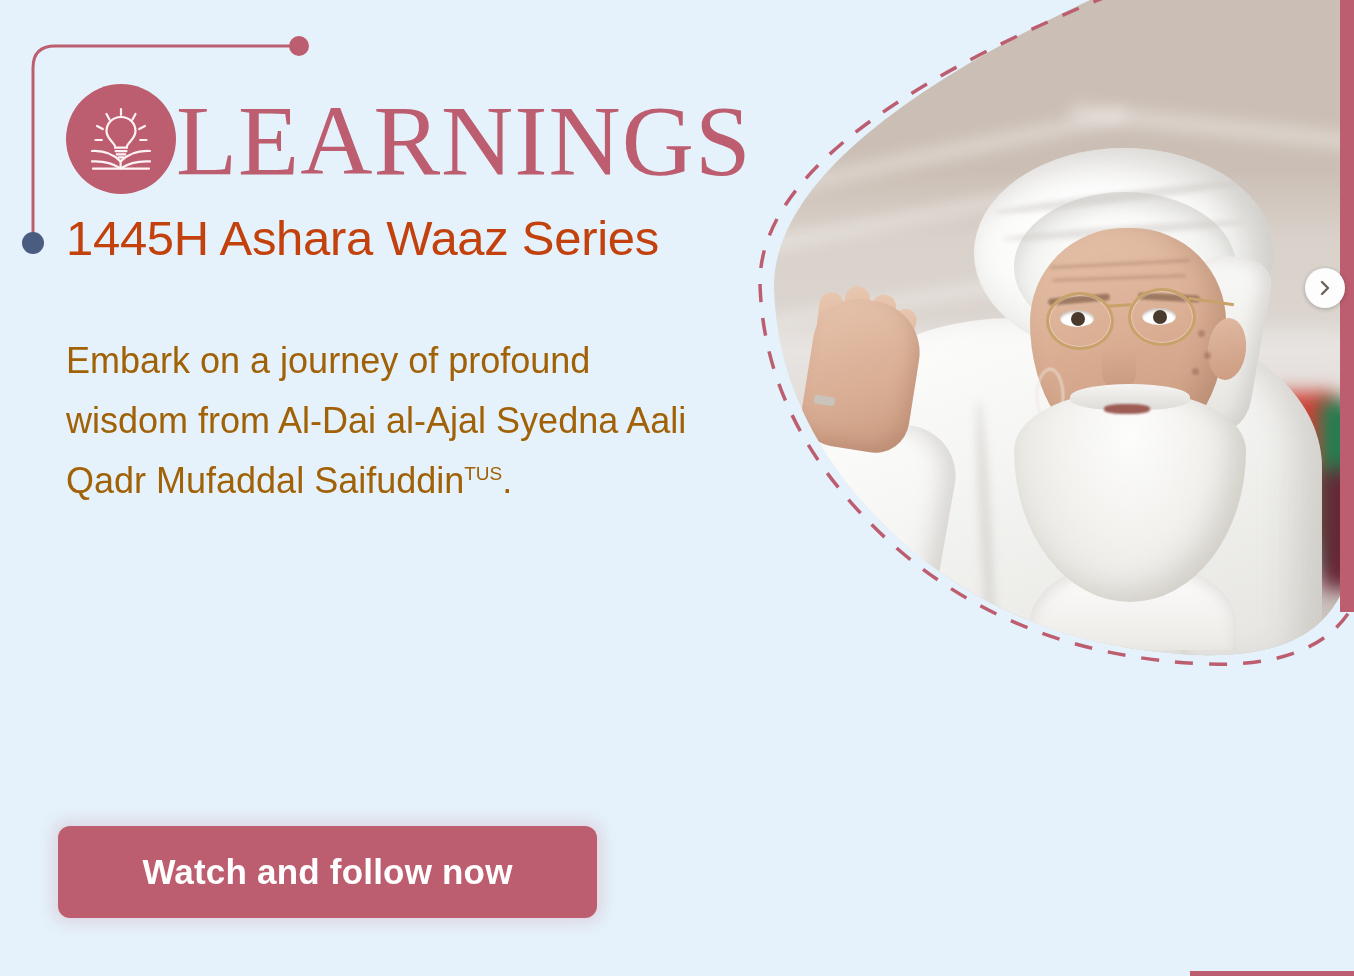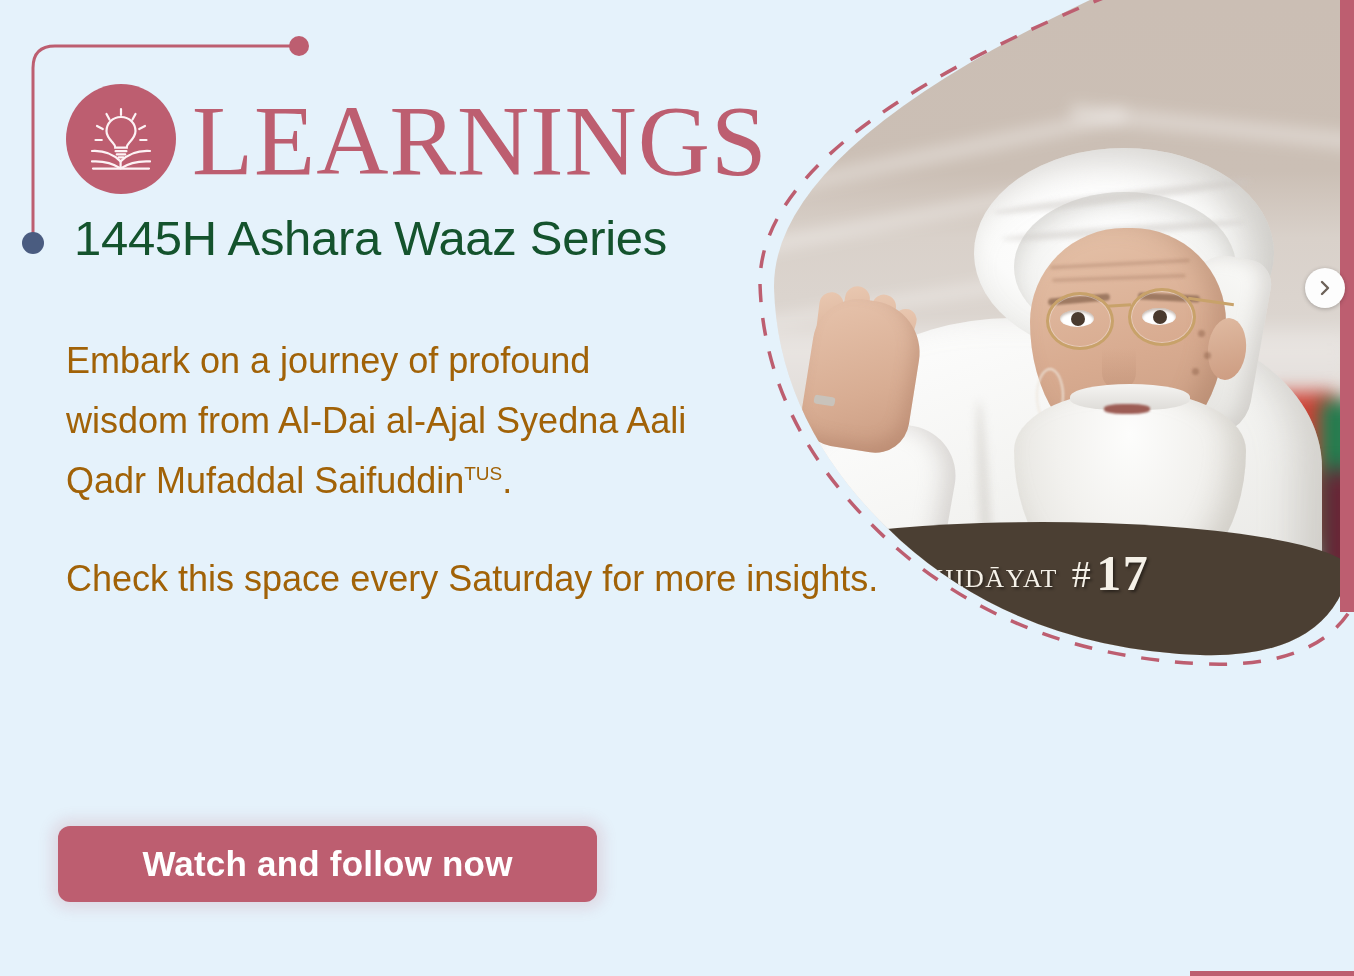--- a/index.html
+++ b/index.html
@@ -357,21 +357,20 @@
     width: 800px;
     z-index: 6;
   }
 
   .brand-row {
     position: absolute;
     left: 66px;
     top: 84px;
     display: flex;
     align-items: center;
-    gap: 16px;
   }
   .brand-logo {
     width: 110px;
     height: 110px;
     border-radius: 50%;
     background: #bd5e70;
     display: flex;
     align-items: center;
     justify-content: center;
     flex: none;
@@ -386,24 +385,23 @@
     white-space: nowrap;
     position: relative;
     top: 2px;
   }
 
   .series-title {
     position: absolute;
     left: 66px;
     top: 210px;
     font-size: 49px;
-    color: #14532d;
+    color: #c2410c;
     letter-spacing: -0.3px;
     white-space: nowrap;
-    margin-left: 8px;
   }
 
   .body-copy {
     position: absolute;
     left: 66px;
     top: 331px;
     width: 640px;
     font-size: 36px;
     line-height: 60px;
     color: #a16207;
@@ -416,21 +414,21 @@
   .body-copy .para2 {
     margin-top: 38px;
     width: 1020px;
   }
 
   .cta-button {
     position: absolute;
     left: 58px;
     top: 826px;
     width: 539px;
-    height: 76px;
+    height: 92px;
     background: #bd5e70;
     border: none;
     border-radius: 12px;
     color: #ffffff;
     font-size: 35px;
     font-weight: 700;
     letter-spacing: 0.2px;
     cursor: pointer;
     box-shadow: 0 0 14px 7px rgba(189,94,112,0.16);
     font-family: "Liberation Sans", sans-serif;
@@ -495,25 +493,20 @@
       <div class="glasses-temple"></div>
       <div class="cheek-mark m1"></div>
       <div class="cheek-mark m2"></div>
       <div class="cheek-mark m3"></div>
       <div class="earring"></div>
       <div class="beard"></div>
       <div class="moustache"></div>
       <div class="mouth"></div>
     </div>
 
-    <div class="hidayat-band">
-      <div class="hidayat-text">
-        <span>Hidāyat</span><span class="hash">#</span><span class="big">17</span>
-      </div>
-    </div>
   </div>
 
   <svg class="dash-outline" viewBox="0 0 650 700">
     <path d="M 388 8 L 650 8 L 650 544 Q 650 682 486 676 Q 298 668 172 556 Q 44 440 40 296 Q 38 152 388 8" fill="none" stroke="#bd5e70" stroke-width="3.5" stroke-dasharray="18 16" stroke-linecap="butt"></path>
   </svg>
 
   <div class="carousel-next">
     <svg width="18" height="18" viewBox="0 0 18 18">
       <polyline points="6,3 12,9 6,15" fill="none" stroke="#6d6259" stroke-width="2.4" stroke-linecap="round" stroke-linejoin="round"></polyline>
     </svg>
@@ -556,19 +549,18 @@
           </g>
         </svg>
       </div>
       <div class="brand-word">LEARNINGS</div>
     </div>
 
     <div class="series-title">1445H Ashara Waaz Series</div>
 
     <div class="body-copy">
       <div><span>Embark on a journey of profound wisdom from Al-Dai al-Ajal Syedna Aali Qadr Mufaddal Saifuddin</span><sup>TUS</sup><span>.</span><br></div>
-      <div class="para2">Check this space every Saturday for more insights.</div>
     </div>
 
     <button class="cta-button">Watch and follow now</button>
   </div>
 
 </div>
 
 </body></html>

